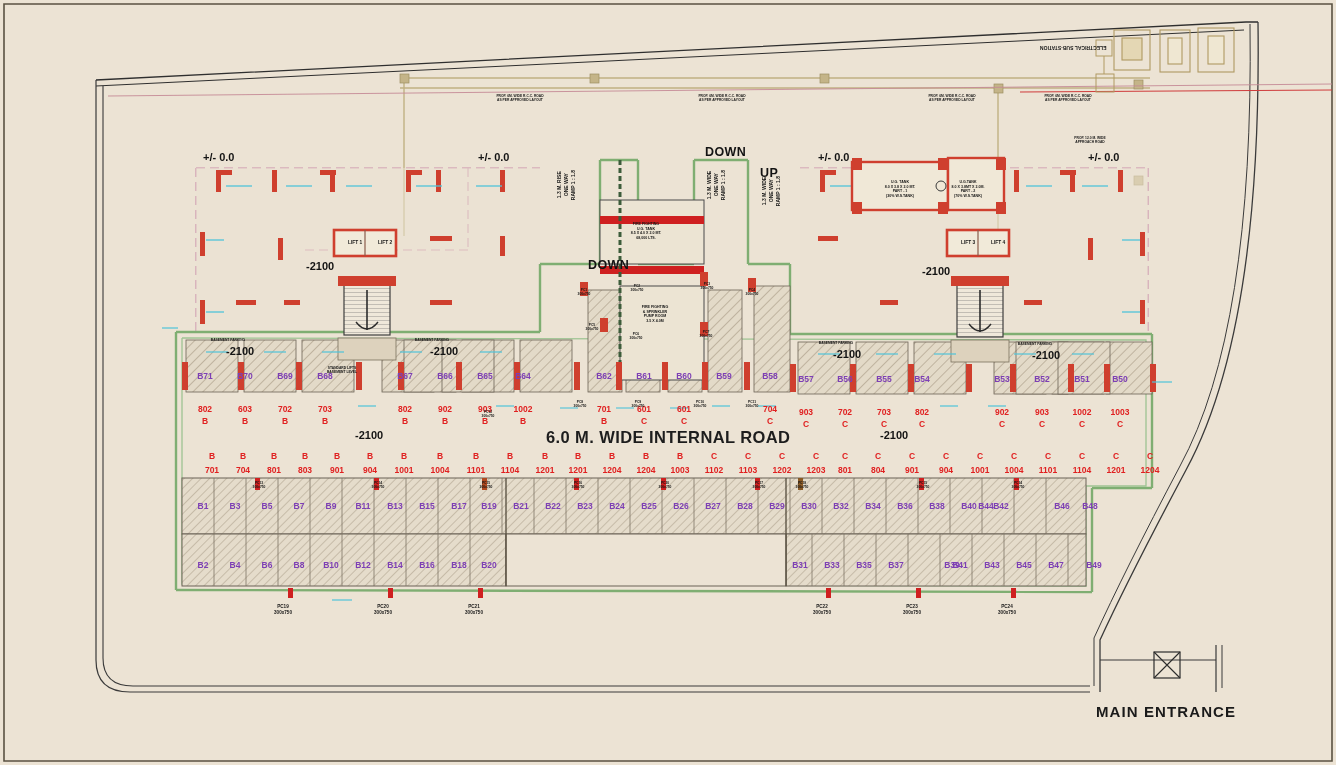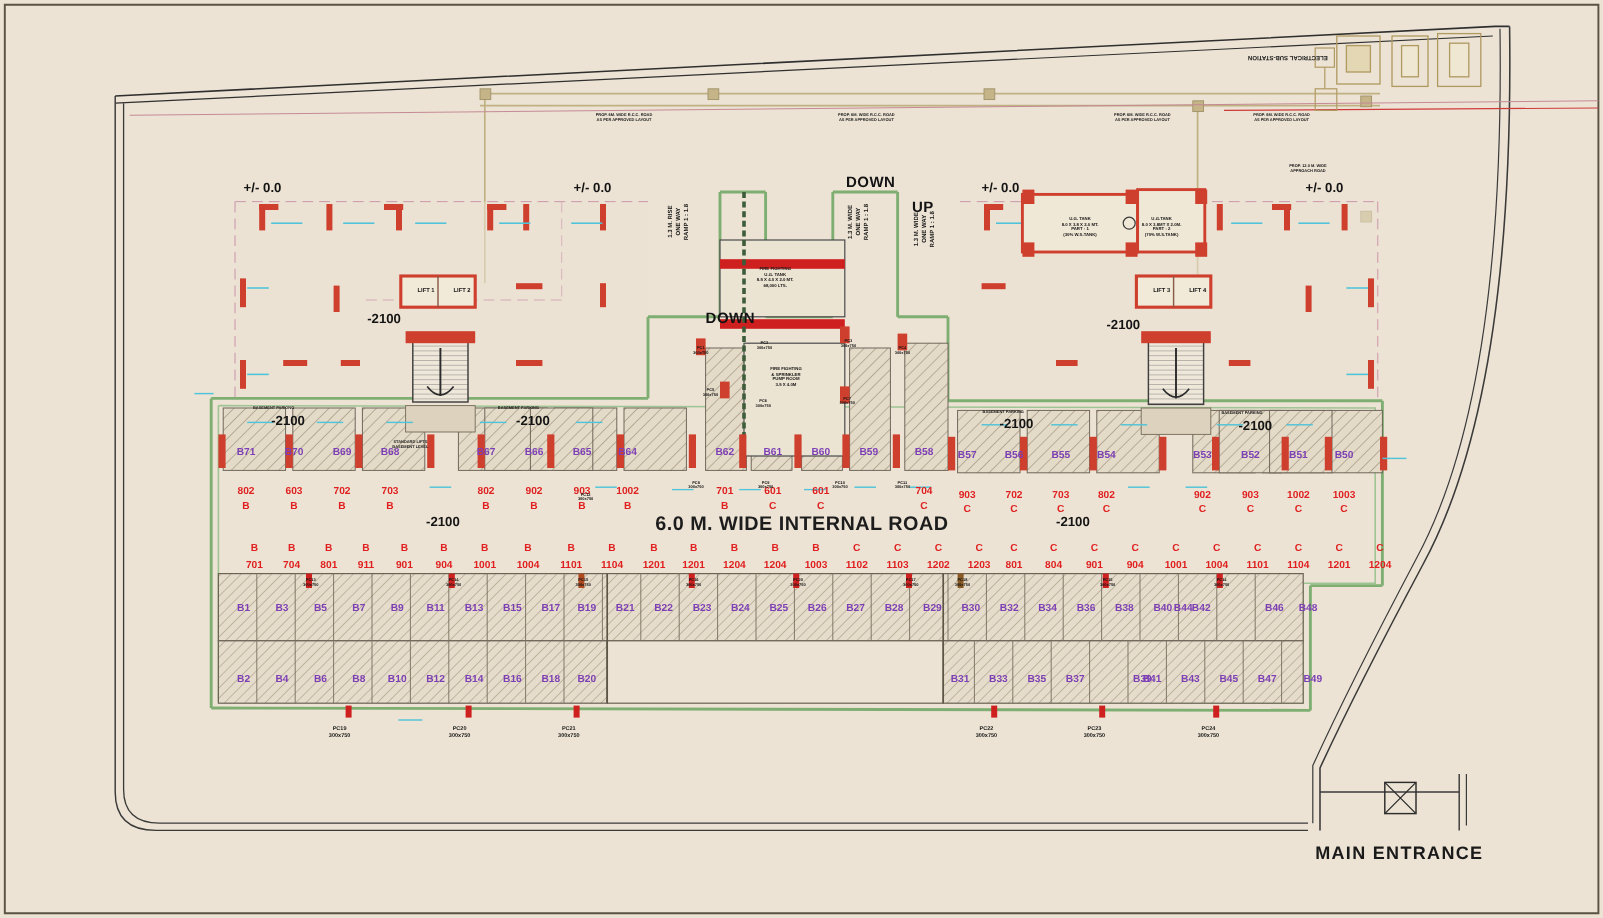--- a/index.html
+++ b/index.html
@@ -529,21 +529,21 @@
     <div class="lbl flat" style="left: 1082px; top: 420px;;transform:translateX(-50%);">C</div>
     <div class="lbl flat" style="left: 1120px; top: 408px;;transform:translateX(-50%);">1003</div>
     <div class="lbl flat" style="left: 1120px; top: 420px;;transform:translateX(-50%);">C</div>
     <div class="lbl flat" style="left: 212px; top: 452px;;transform:translateX(-50%);">B</div>
     <div class="lbl flat" style="left: 212px; top: 466px;;transform:translateX(-50%);">701</div>
     <div class="lbl flat" style="left: 243px; top: 452px;;transform:translateX(-50%);">B</div>
     <div class="lbl flat" style="left: 243px; top: 466px;;transform:translateX(-50%);">704</div>
     <div class="lbl flat" style="left: 274px; top: 452px;;transform:translateX(-50%);">B</div>
     <div class="lbl flat" style="left: 274px; top: 466px;;transform:translateX(-50%);">801</div>
     <div class="lbl flat" style="left: 305px; top: 452px;;transform:translateX(-50%);">B</div>
-    <div class="lbl flat" style="left: 305px; top: 466px;;transform:translateX(-50%);">911</div>
+    <div class="lbl flat" style="left: 305px; top: 466px;;transform:translateX(-50%);">803</div>
     <div class="lbl flat" style="left: 337px; top: 452px;;transform:translateX(-50%);">B</div>
     <div class="lbl flat" style="left: 337px; top: 466px;;transform:translateX(-50%);">901</div>
     <div class="lbl flat" style="left: 370px; top: 452px;;transform:translateX(-50%);">B</div>
     <div class="lbl flat" style="left: 370px; top: 466px;;transform:translateX(-50%);">904</div>
     <div class="lbl flat" style="left: 404px; top: 452px;;transform:translateX(-50%);">B</div>
     <div class="lbl flat" style="left: 404px; top: 466px;;transform:translateX(-50%);">1001</div>
     <div class="lbl flat" style="left: 440px; top: 452px;;transform:translateX(-50%);">B</div>
     <div class="lbl flat" style="left: 440px; top: 466px;;transform:translateX(-50%);">1004</div>
     <div class="lbl flat" style="left: 476px; top: 452px;;transform:translateX(-50%);">B</div>
     <div class="lbl flat" style="left: 476px; top: 466px;;transform:translateX(-50%);">1101</div>

